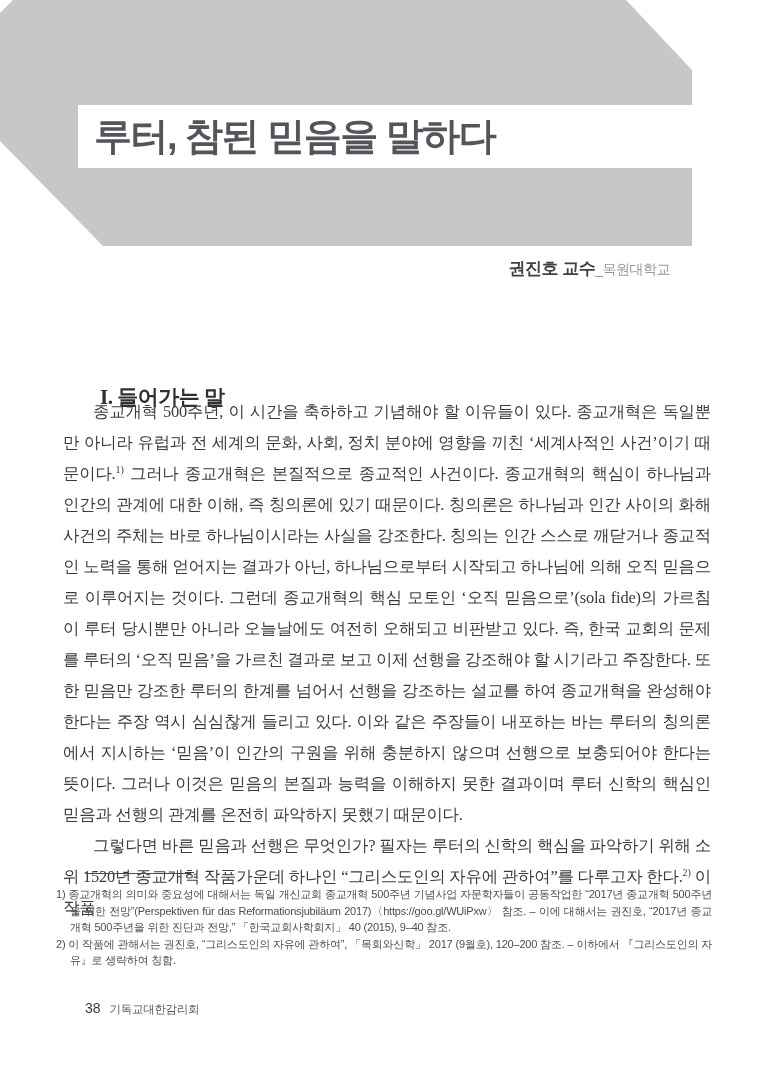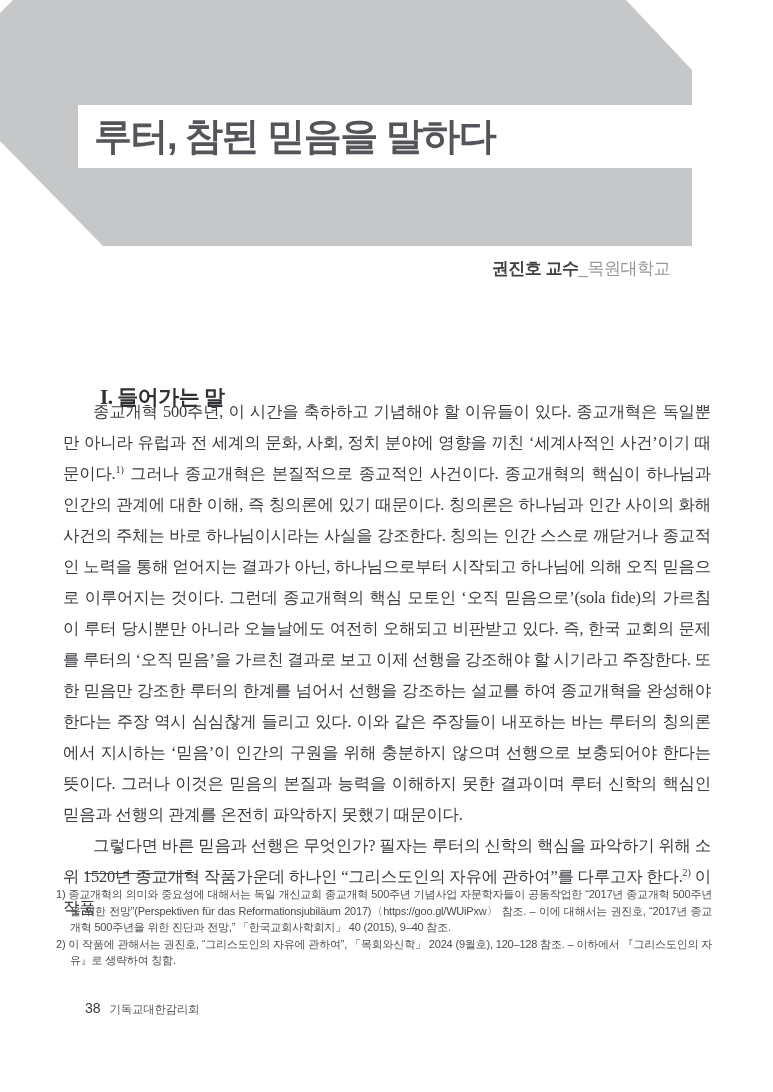--- a/index.html
+++ b/index.html
@@ -38,21 +38,21 @@
     letter-spacing:-1.5px;
     color:var(--title-text);
     white-space:nowrap;
   }
   .author-line{
     position:absolute;top:257px;right:103px;
     display:flex;align-items:baseline;
     white-space:nowrap;
   }
   .author-name{font-size:17px;font-weight:600;color:#3f4043;letter-spacing:-0.5px;}
-  .author-affil{font-size:17px;color:var(--muted);letter-spacing:-0.5px;}
+  .author-affil{font-size:14px;color:var(--muted);letter-spacing:-0.5px;}
   .section-heading{
     position:absolute;left:100px;top:347px;
     font-family:"Liberation Serif","DejaVu Serif",serif;
     font-size:21px;font-weight:700;color:#2f3034;
     letter-spacing:-0.5px;
     margin-top:36px;
   }
   .body-text{
     position:absolute;left:63px;top:396px;width:648px;
     font-family:"Liberation Serif","DejaVu Serif",serif;
@@ -106,21 +106,21 @@
 
   <div class="body-text">
       <p>종교개혁 500주년, 이 시간을 축하하고 기념해야 할 이유들이 있다. 종교개혁은 독일뿐만 아니라 유럽과 전 세계의 문화, 사회, 정치 분야에 영향을 끼친 ‘세계사적인 사건’이기 때문이다.<sup class="fnref">1)</sup> 그러나 종교개혁은 본질적으로 종교적인 사건이다. 종교개혁의 핵심이 하나님과 인간의 관계에 대한 이해, 즉 칭의론에 있기 때문이다. 칭의론은 하나님과 인간 사이의 화해사건의 주체는 바로 하나님이시라는 사실을 강조한다. 칭의는 인간 스스로 깨닫거나 종교적인 노력을 통해 얻어지는 결과가 아닌, 하나님으로부터 시작되고 하나님에 의해 오직 믿음으로 이루어지는 것이다. 그런데 종교개혁의 핵심 모토인 ‘오직 믿음으로’(sola fide)의 가르침이 루터 당시뿐만 아니라 오늘날에도 여전히 오해되고 비판받고 있다. 즉, 한국 교회의 문제를 루터의 ‘오직 믿음’을 가르친 결과로 보고 이제 선행을 강조해야 할 시기라고 주장한다. 또한 믿음만 강조한 루터의 한계를 넘어서 선행을 강조하는 설교를 하여 종교개혁을 완성해야 한다는 주장 역시 심심찮게 들리고 있다. 이와 같은 주장들이 내포하는 바는 루터의 칭의론에서 지시하는 ‘믿음’이 인간의 구원을 위해 충분하지 않으며 선행으로 보충되어야 한다는 뜻이다. 그러나 이것은 믿음의 본질과 능력을 이해하지 못한 결과이며 루터 신학의 핵심인 믿음과 선행의 관계를 온전히 파악하지 못했기 때문이다.</p>
       <p>그렇다면 바른 믿음과 선행은 무엇인가? 필자는 루터의 신학의 핵심을 파악하기 위해 소위 1520년 종교개혁 작품가운데 하나인 “그리스도인의 자유에 관하여”를 다루고자 한다.<sup class="fnref">2)</sup> 이 작품</p>
     </div>
 
   <div class="fn-divider"></div>
 
   <div class="footnotes">
       <div class="footnote">1) 종교개혁의 의미와 중요성에 대해서는 독일 개신교회 종교개혁 500주년 기념사업 자문학자들이 공동작업한 “2017년 종교개혁 500주년을 위한 전망”(Perspektiven für das Reformationsjubiläum 2017)〈https://goo.gl/WUiPxw〉 참조. – 이에 대해서는 권진호, “2017년 종교개혁 500주년을 위한 진단과 전망,” 「한국교회사학회지」 40 (2015), 9–40 참조.</div>
-      <div class="footnote">2) 이 작품에 관해서는 권진호, “그리스도인의 자유에 관하여”, 「목회와신학」 2024 (9월호), 120–128 참조. – 이하에서 『그리스도인의 자유』로 생략하여 칭함.</div>
+      <div class="footnote">2) 이 작품에 관해서는 권진호, “그리스도인의 자유에 관하여”, 「목회와신학」 2017 (9월호), 120–200 참조. – 이하에서 『그리스도인의 자유』로 생략하여 칭함.</div>
     </div>
 
   <div class="page-footer">
     <span class="page-number">38</span>
     <span class="publication">기독교대한감리회</span>
   </div>
 
 </div>
 
 </body></html>

